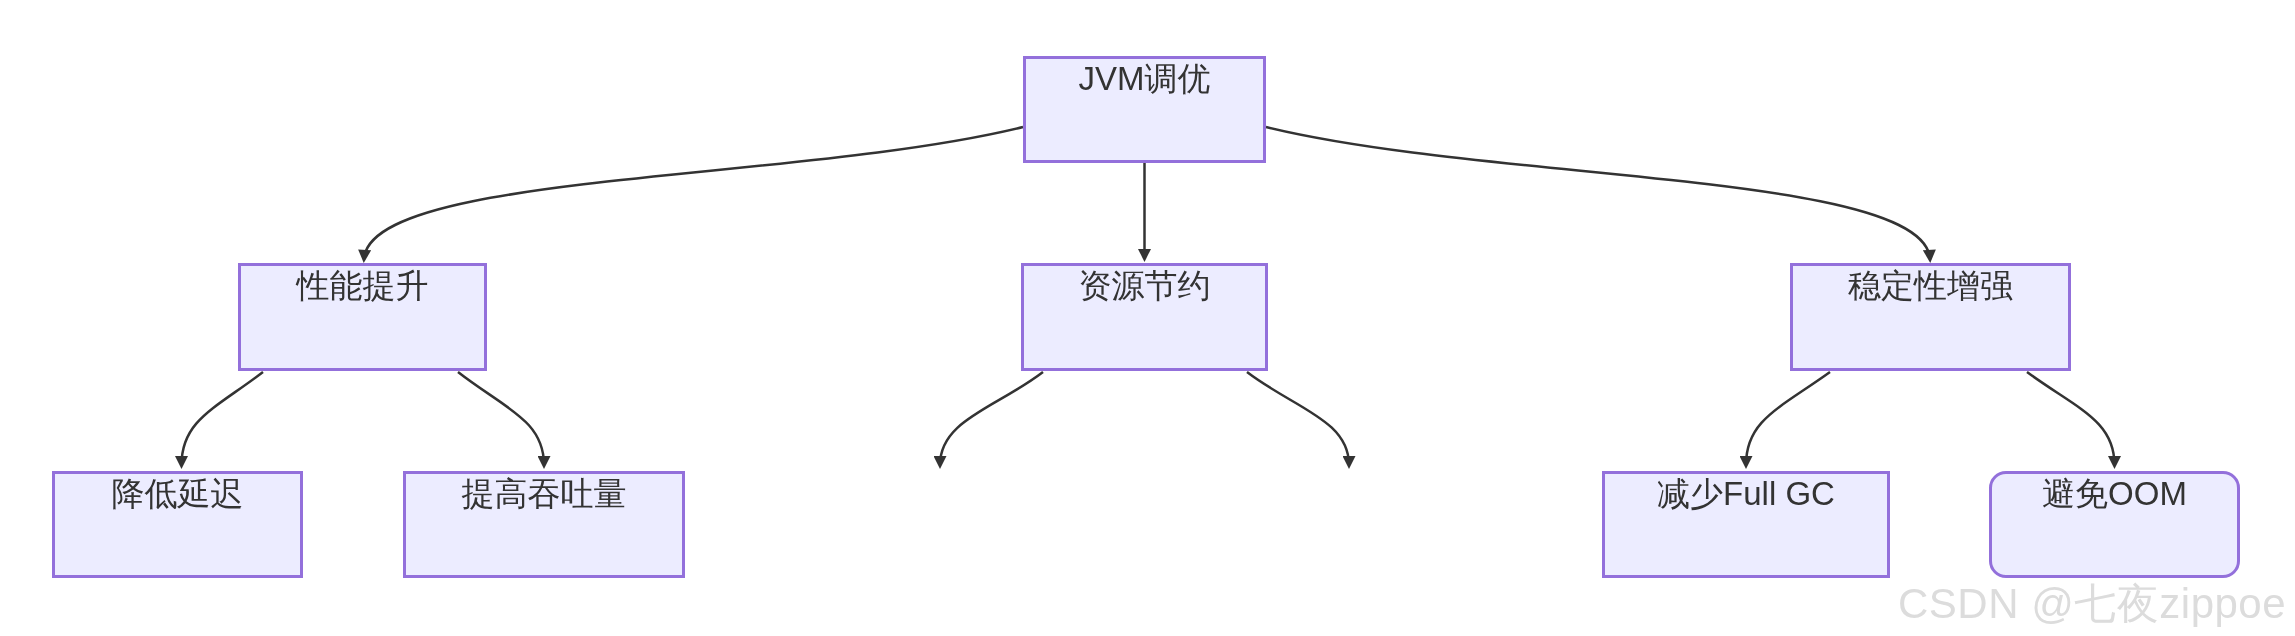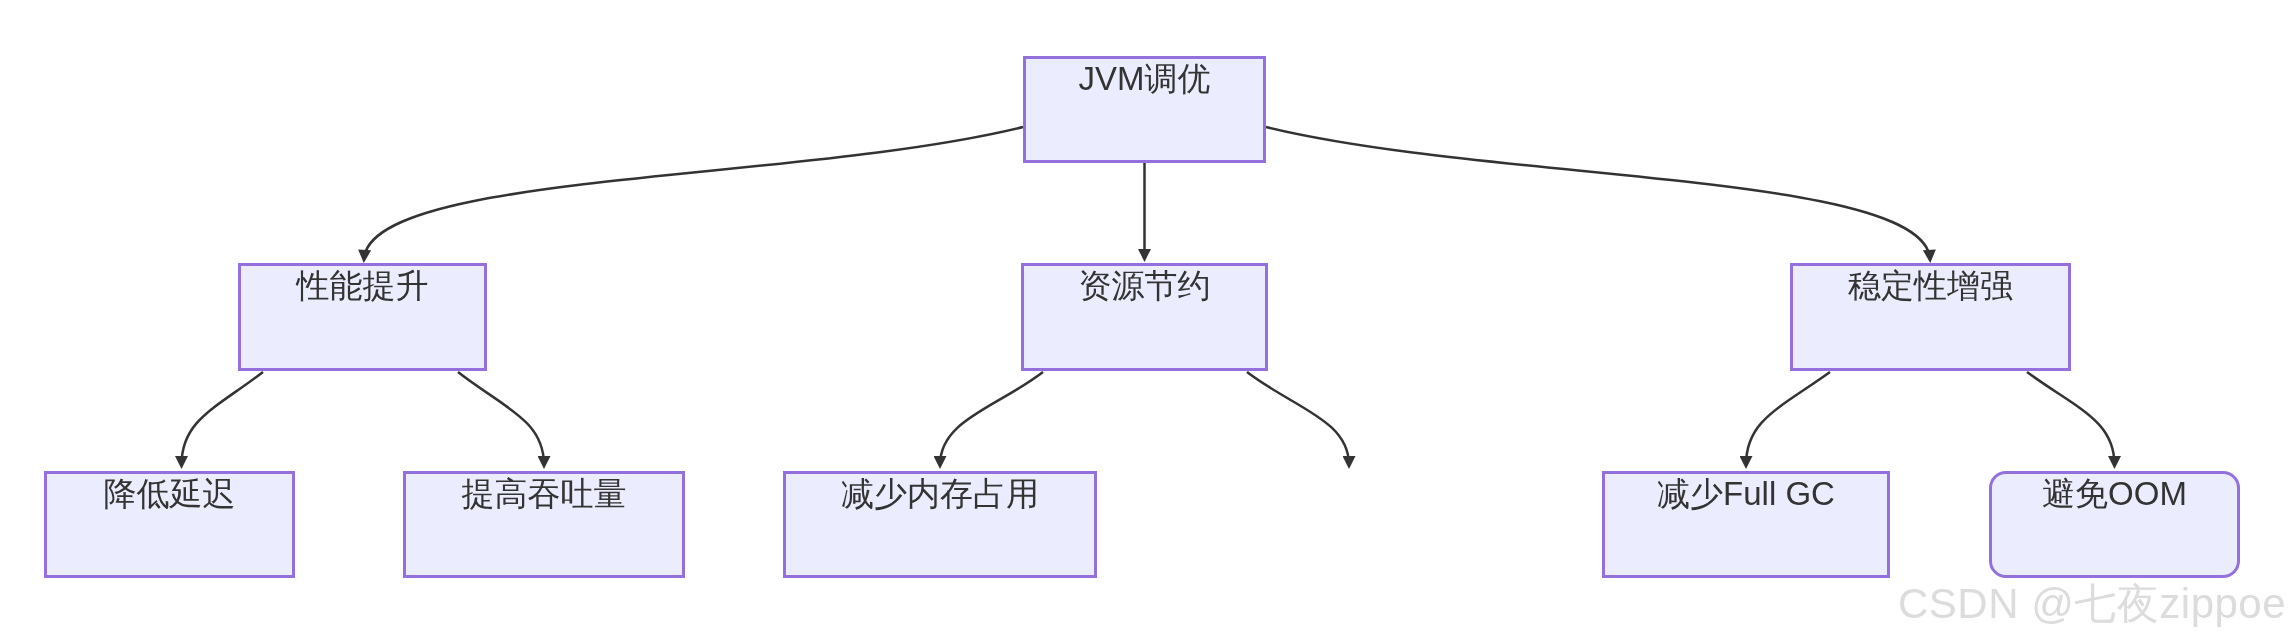--- a/index.html
+++ b/index.html
@@ -32,21 +32,21 @@
     justify-content: center;
     font-size: 33px;
     line-height: 1.2;
     white-space: nowrap;
   }
   
   .n-root       { left: 1023px; top: 56px;  width: 243px; height: 107px; }
   .n-perf       { left: 238px;  top: 263px; width: 249px; height: 108px; }
   .n-resource   { left: 1021px; top: 263px; width: 247px; height: 108px; }
   .n-stability  { left: 1790px; top: 263px; width: 281px; height: 108px; }
-  .n-latency    { left: 44px;   top: 471px; width: 251px; height: 107px; }
+  .n-latency    { left: 52px;   top: 471px; width: 251px; height: 107px; }
   .n-throughput { left: 403px;  top: 471px; width: 282px; height: 107px; }
   .n-memory     { left: 783px;  top: 471px; width: 314px; height: 107px; }
   .n-cpu        { left: 1195px; top: 471px; width: 308px; height: 107px; }
   .n-fullgc     { left: 1602px; top: 471px; width: 288px; height: 107px; }
   .n-oom        { left: 1989px; top: 471px; width: 251px; height: 107px; border-radius: 17px; }
 
   .edge {
     fill: none;
     stroke: var(--edge, #333333);
     stroke-width: 2.5px;
@@ -103,23 +103,20 @@
   <div class="node n-resource">
     <span>资源节约</span>
   </div>
 
   <div class="node n-latency">
     <span>降低延迟</span>
   </div>
   <div class="node n-throughput">
     <span>提高吞吐量</span>
   </div>
-  <div class="node n-memory">
-    <span>减少内存占用</span>
-  </div>
   <div class="node n-fullgc">
     <span>减少Full GC</span>
   </div>
   <div class="node n-oom">
     <span>避免OOM</span>
   </div>
 
   <div id="watermark">CSDN @七夜zippoe</div>
 </div>
 

